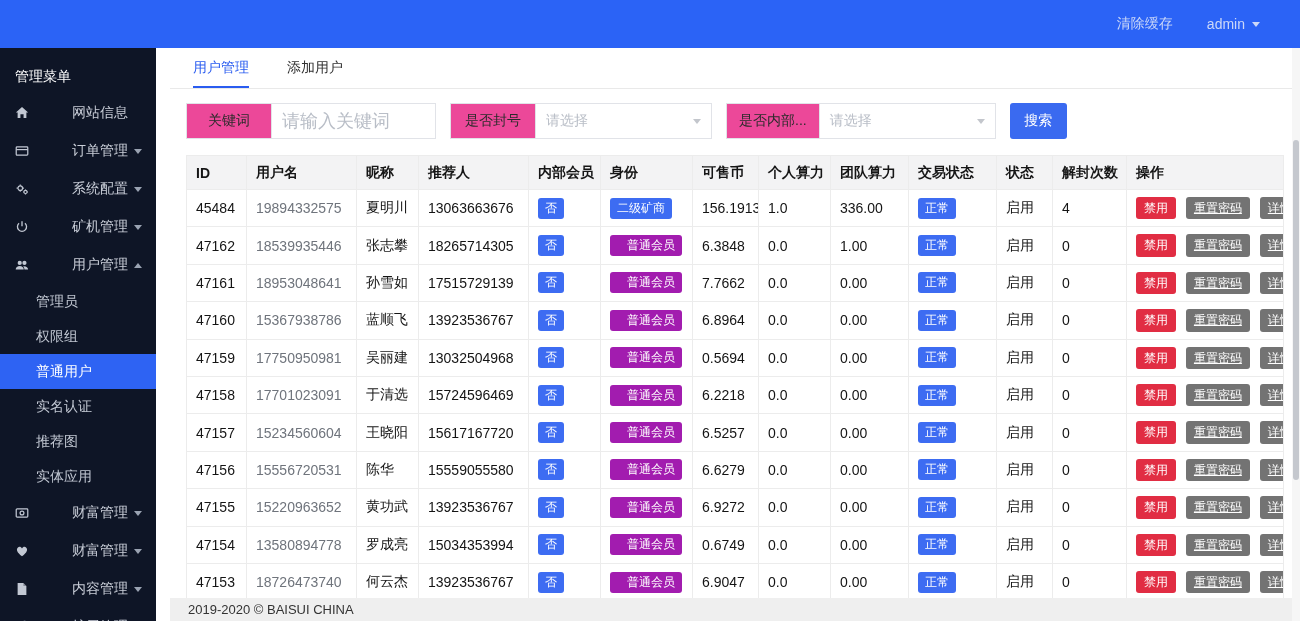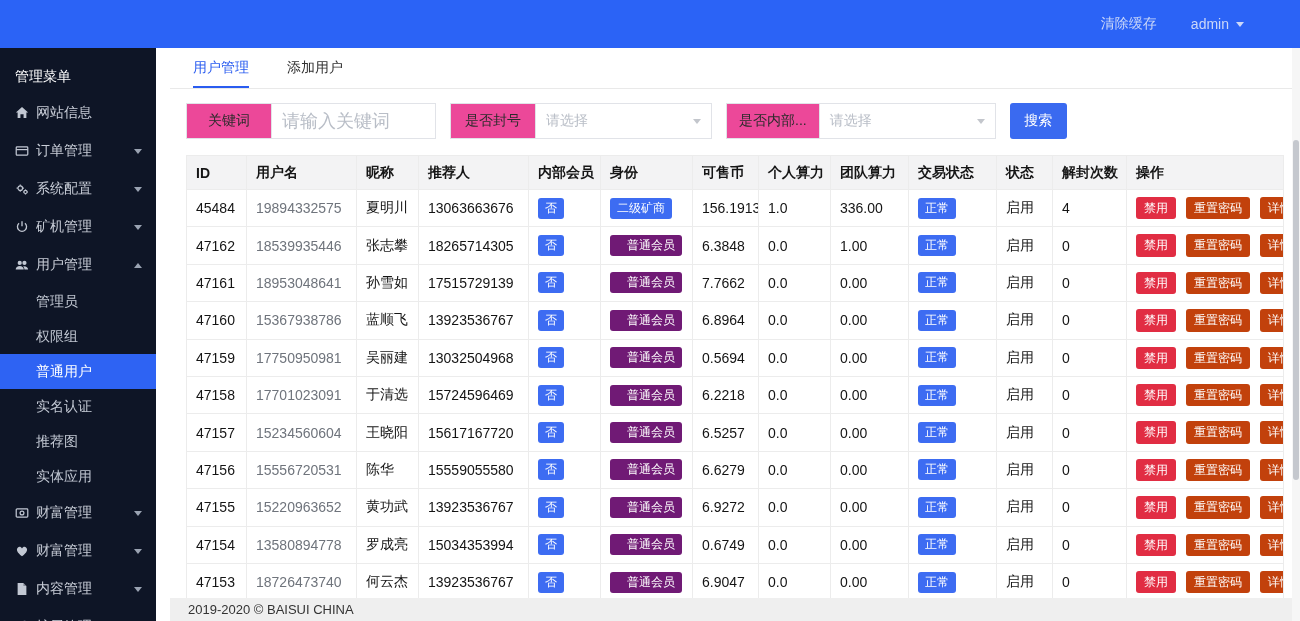--- a/index.html
+++ b/index.html
@@ -8,21 +8,21 @@
     position: relative;
     font-family: "Liberation Sans","DejaVu Sans",sans-serif;
     background:#fff;
     font-size:14px;
     color:#1a1a1a;
   }
   
   .topbar{
     position:absolute; top:0; left:0; width:1300px; height:48px;
     background:#2b63f6; display:flex; align-items:center;
-    justify-content:flex-end; gap:34px; padding-right:56px; z-index:30;
+    justify-content:flex-end; gap:34px; padding-right:40px; z-index:30;
   }
   .topbar .tb-link{ color:#ccd8f8; font-size:14px; cursor:pointer; }
   .topbar .tb-user{ color:#ccd8f8; font-size:14px; display:flex; align-items:center; gap:7px; cursor:pointer;}
   .caret-down{ display:inline-block; width:0; height:0;
     border-left:4px solid transparent; border-right:4px solid transparent;
     border-top:5px solid currentColor; }
   .caret-up{ display:inline-block; width:0; height:0;
     border-left:4px solid transparent; border-right:4px solid transparent;
     border-bottom:5px solid currentColor; }
   
@@ -30,21 +30,21 @@
     position:absolute; top:48px; left:0; width:156px; height:573px;
     background:#0e1526; z-index:20; overflow:hidden;
   }
   .sb-title{ color:#ffffff; font-size:14px; padding:20px 15px 8px 15px; }
   .sb-item{
     height:38px; display:flex; align-items:center; padding:0 14px;
     color:#c9ced8; font-size:14px; cursor:pointer; white-space:nowrap;
   }
   .sb-item .sb-icon{ width:15px; height:15px; margin-right:7px; display:inline-flex; align-items:center; justify-content:center; color:#c2c8d3;}
   .sb-item .sb-icon svg{ width:14px; height:14px; }
-  .sb-item .sb-label{ flex:1; }
+  .sb-item .sb-label{ flex:1;margin-left:36px; }
   .sb-item .sb-caret{ color:#9aa3b2; font-size:0; }
   .sb-sub{
     height:35px; display:flex; align-items:center; padding-left:36px;
     color:#c2c8d3; font-size:14px; cursor:pointer;
   }
   .sb-sub.active{ background:#2e63f3; color:#ffffff; }
   
   .main{
     position:absolute; top:48px; left:170px; width:1130px; height:573px;
     background:#ffffff; overflow:hidden;
@@ -89,28 +89,28 @@
     padding:7px 9px; height:34px; overflow:hidden; white-space:nowrap;
   }
   th{ background:#f3f3f4; font-weight:bold; color:#161616; }
   td{ color:#141414; }
   td.c-user{ color:#6f747c; }
   .badge{
     display:inline-block; padding:3px 7px; border-radius:3px;
     font-size:12px; color:#fff; line-height:1.25;
   }
   .bg-blue{ background:#3d6cf2; }
-  .bg-red{ background:#701a75;padding-left:17px; }
+  .bg-red{ background:#a21caf;padding-left:17px; }
   .btn{
     display:inline-block; padding:4px 8px; border-radius:3px; border:none;
     font-size:12px; color:#fff; cursor:pointer; margin-right:6px;
     font-family:inherit; line-height:1.2;text-align:right;
   }
   .btn.b-red{ background:#e12d43; }
-  .btn.b-blue{ background:#c2410c; }
+  .btn.b-blue{ background:#737373;text-decoration:underline; }
   
   .footer{
     position:absolute; left:0; bottom:0; width:1130px; height:23px;
     background:#efefef; display:flex; align-items:center; padding-left:18px;
     font-size:13px; color:#333; z-index:10;
   }
   
   .scrollbar{
     position:absolute; right:0; top:48px; width:8px; height:573px;
     background:#f6f6f6; z-index:40;

